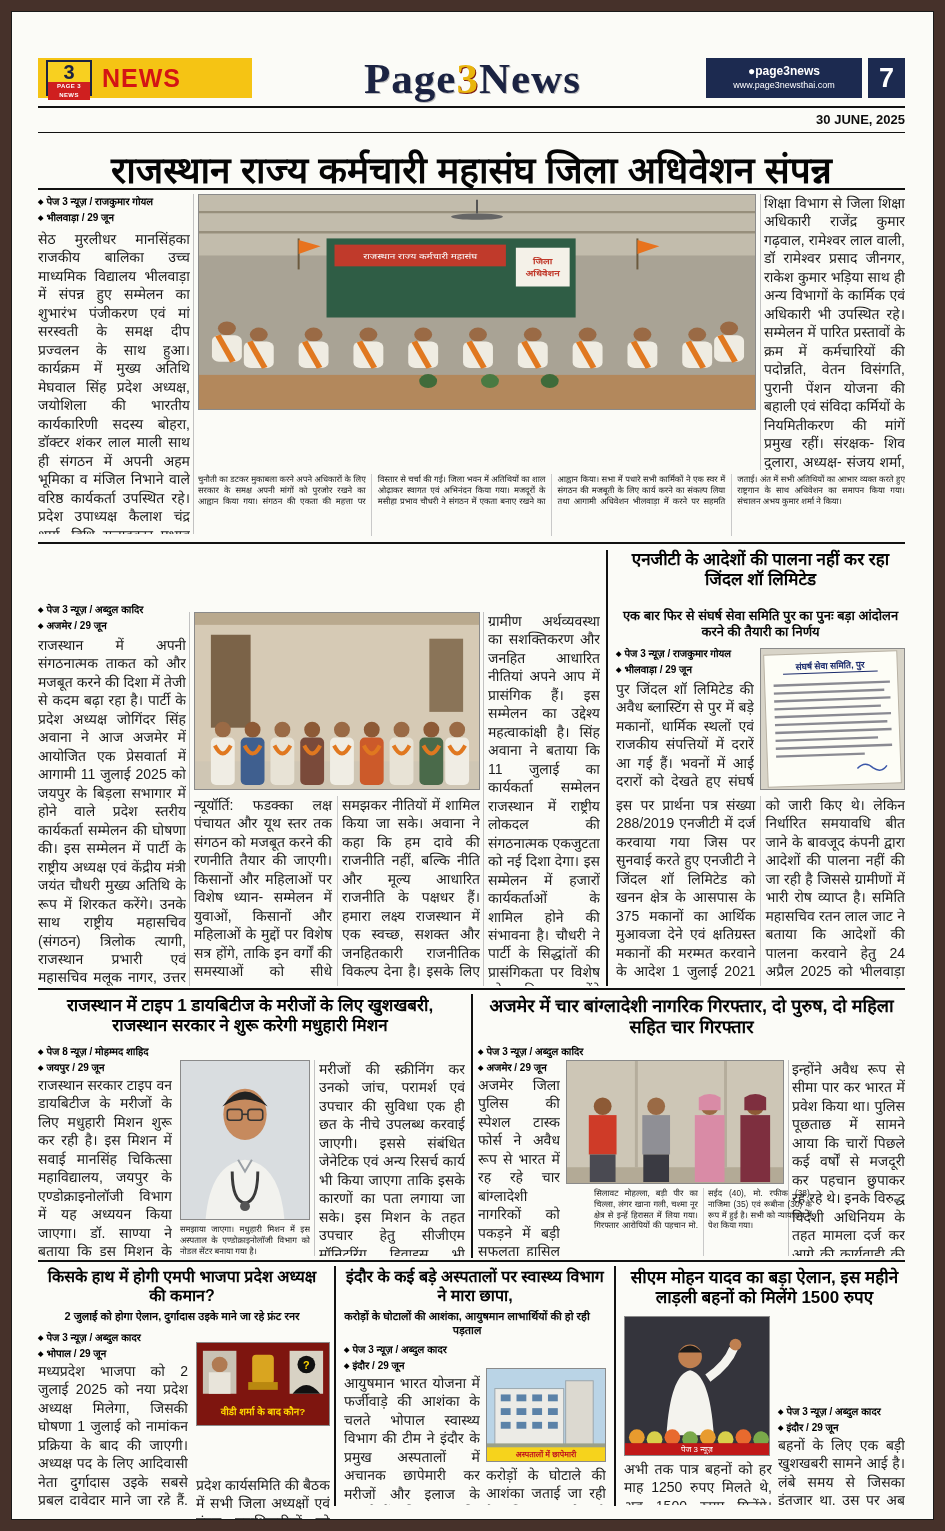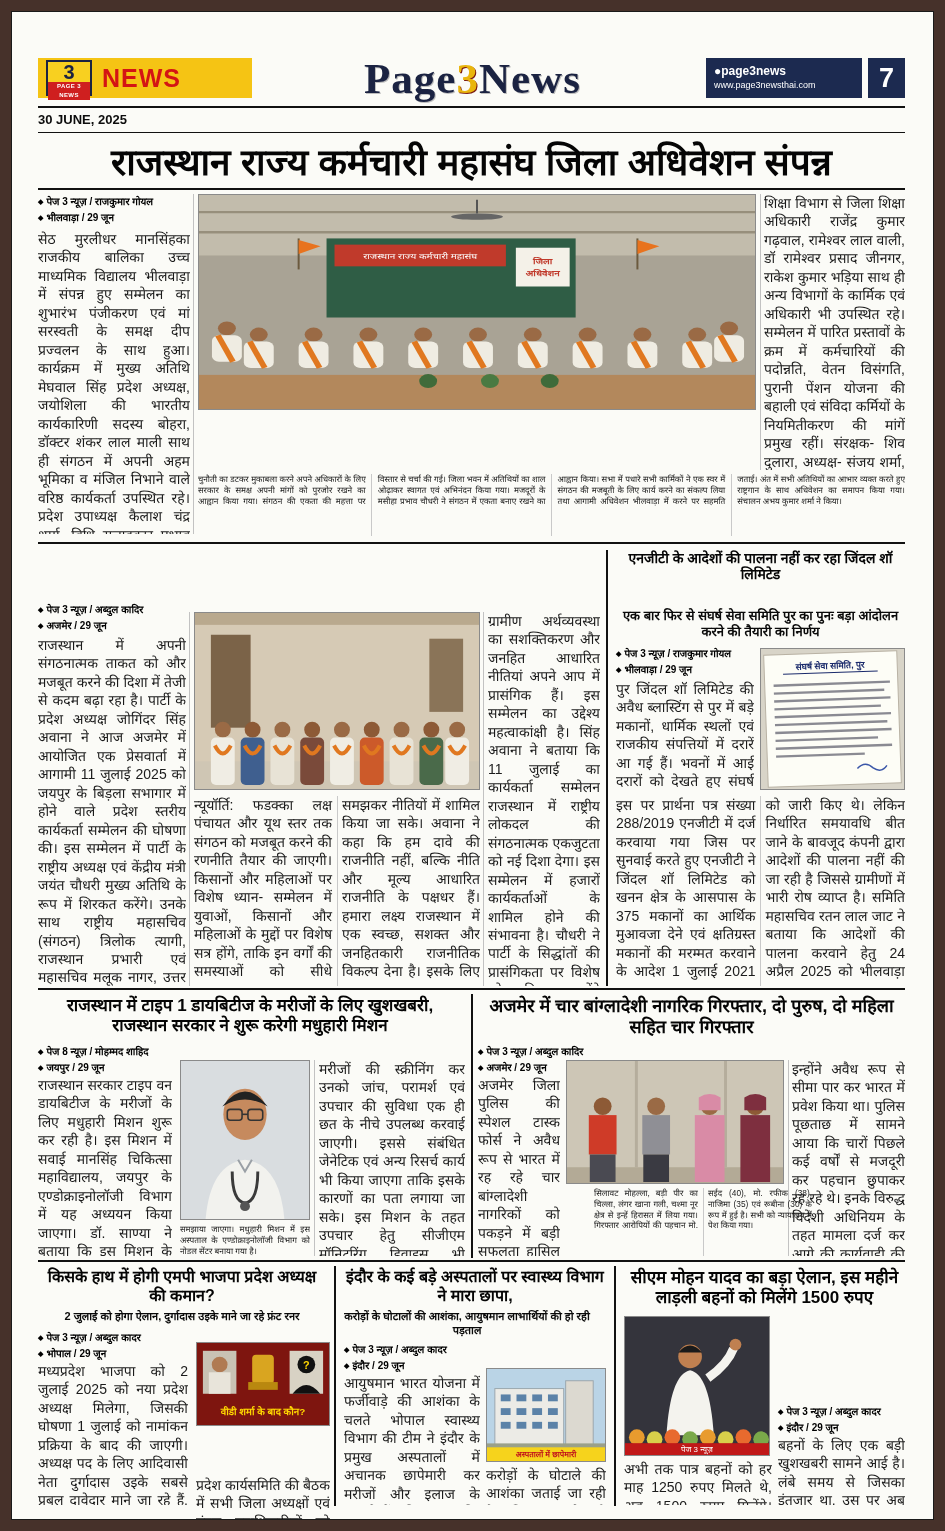--- a/index.html
+++ b/index.html
@@ -20,25 +20,25 @@
   .photo{position:absolute;border:1px solid #8a8a8a;background:#cfcfcf;overflow:hidden}
   .photo svg{width:100%;height:100%;display:block}
   
   .hdr-yellow{position:absolute;background:#f5c414;display:flex;align-items:center;gap:10px;padding:0 8px}
   .logo-box{width:46px;height:36px;background:#f8d020;border:2px solid #1b2342;text-align:center}
   .logo-digit{font-size:20px;font-weight:800;color:#1b2342;line-height:20px}
   .logo-cap{font-size:6px;font-weight:700;color:#fff;background:#cf1f1f;line-height:9px;letter-spacing:.4px}
   .world{font-size:25px;font-weight:800;color:#d41414;letter-spacing:1px}
   .masthead{position:absolute;text-align:center;font-family:"Liberation Serif",serif;font-weight:700;font-size:43px;color:#1b2342;letter-spacing:1px;text-shadow:1px 1px 0 #bdbdbd}
   .mh-digit{color:#e9b50c;text-shadow:1px 1px 0 #7a1a12}
-  .hdr-navy{position:absolute;background:#1c2a50;color:#fff;text-align:left;padding:5px 8px 0 8px}
+  .hdr-navy{position:absolute;background:#1c2a50;color:#fff;text-align:center;padding:5px 8px 0 8px}
   .hdr-navy .l1{font-size:12px;font-weight:700;line-height:16px}
   .hdr-navy .l2{font-size:9px;line-height:13px}
   .pageno{position:absolute;background:#1c2a50;color:#fff;font-size:27px;font-weight:800;text-align:center;line-height:40px}
-  .date-row{position:absolute;font-size:13px;font-weight:800;color:#0d0d0d;text-align:left}
+  .date-row{position:absolute;font-size:13px;font-weight:800;color:#0d0d0d;text-align:right}
 </style>
 </head>
 <body>
 
 <div class="page">
 
   <div class="hdr-yellow" style="left:26px;top:46px;width:214px;height:40px">
     <div class="logo-box">
       <div class="logo-digit">3</div>
       <div class="logo-cap">PAGE 3 NEWS</div>
@@ -53,21 +53,21 @@
   <div class="hdr-navy" style="left:694px;top:46px;width:156px;height:40px">
     <div class="l1"><span>●</span><span>page3news</span></div>
     <div class="l2">www.page3newsthai.com</div>
   </div>
   <div class="pageno" style="left:856px;top:46px;width:37px;height:40px">7</div>
 
   <div class="hline" style="left:26px;top:94px;width:867px;height:2px"></div>
   <div class="date-row" style="left:26px;top:100px;width:867px">30 JUNE, 2025</div>
   <div class="hline" style="left:26px;top:120px;width:867px;height:1px"></div>
 
-  <div class="headline" style="left:26px;top:130px;width:867px;font-size:37px">राजस्थान राज्य कर्मचारी महासंघ जिला अधिवेशन संपन्न</div>
+  <div class="headline" style="left:26px;top:138px;width:867px;font-size:37px">राजस्थान राज्य कर्मचारी महासंघ जिला अधिवेशन संपन्न</div>
   <div class="hline" style="left:26px;top:176px;width:867px;height:1.5px"></div>
 
   <div class="byline" style="left:26px;top:182px;width:152px">
     <div><span class="b">◆</span><span>पेज 3 न्यूज़ / राजकुमार गोयल</span></div>
     <div><span class="b">◆</span><span>भीलवाड़ा / 29 जून</span></div>
   </div>
   <div class="body-txt" style="left:26px;top:218px;width:152px;height:304px">सेठ मुरलीधर मानसिंहका राजकीय बालिका उच्च माध्यमिक विद्यालय भीलवाड़ा में संपन्न हुए सम्मेलन का शुभारंभ पंजीकरण एवं मां सरस्वती के समक्ष दीप प्रज्वलन के साथ हुआ। कार्यक्रम में मुख्य अतिथि मेघवाल सिंह प्रदेश अध्यक्ष, जयोशिला की भारतीय कार्यकारिणी सदस्य बोहरा, डॉक्टर शंकर लाल माली साथ ही संगठन में अपनी अहम भूमिका व मंजिल निभाने वाले वरिष्ठ कार्यकर्ता उपस्थित रहे। प्रदेश उपाध्यक्ष कैलाश चंद्र शर्मा, विधि सलाहकार प्रभाव चौधरी, दिनेश चंद्र सुथार प्रदेश उपाध्यक्ष, जिलाध्यक्ष रूप सिंह, पेंशन एवं सेवा संबंधी समस्याओं पर विस्तार से चर्चा करते हुए कर्मचारियों के हितों की रक्षा हेतु संगठन के साथ पूर्ण समर्पण से जुड़ने का आह्वान किया। सभी ने एक स्वर में संगठन की मजबूती का संकल्प लिया।</div>
   <div class="vthin" style="left:181px;top:182px;height:340px"></div>
 
   <div class="photo" style="left:186px;top:182px;width:558px;height:216px">
@@ -190,21 +190,21 @@
       </g>
     </svg>
   </div>
 
   <div class="vthin" style="left:471px;top:600px;height:374px"></div>
   <div class="body-txt" style="left:476px;top:600px;width:112px;height:374px">ग्रामीण अर्थव्यवस्था का सशक्तिकरण और जनहित आधारित नीतियां अपने आप में प्रासंगिक हैं। इस सम्मेलन का उद्देश्य महत्वाकांक्षी है। सिंह अवाना ने बताया कि 11 जुलाई का कार्यकर्ता सम्मेलन राजस्थान में राष्ट्रीय लोकदल की संगठनात्मक एकजुटता को नई दिशा देगा। इस सम्मेलन में हजारों कार्यकर्ताओं के शामिल होने की संभावना है। चौधरी ने पार्टी के सिद्धांतों की प्रासंगिकता पर विशेष जोर दिया। उन्होंने कहा कि पार्टी किसानों, नौजवानों और ग्रामीण क्षेत्रों की समस्याओं को लेकर निरंतर संघर्ष करती रही है और आगे भी करती रहेगी। पार्टी की वैचारिक नींव को मजबूत करना ही लक्ष्य है।</div>
   <div class="body-txt cols2" style="left:182px;top:784px;width:286px;height:190px">न्यूयॉर्ति: फडक्का लक्ष पंचायत और यूथ स्तर तक संगठन को मजबूत करने की रणनीति तैयार की जाएगी। किसानों और महिलाओं पर विशेष ध्यान- सम्मेलन में युवाओं, किसानों और महिलाओं के मुद्दों पर विशेष सत्र होंगे, ताकि इन वर्गों की समस्याओं को सीधे समझकर नीतियों में शामिल किया जा सके। अवाना ने कहा कि हम दावे की राजनीति नहीं, बल्कि नीति और मूल्य आधारित राजनीति के पक्षधर हैं। हमारा लक्ष्य राजस्थान में एक स्वच्छ, सशक्त और जनहितकारी राजनीतिक विकल्प देना है। इसके लिए अवाना स्वयं प्रदेश के विभिन्न जिलों और संभागों का दौरा कर रहे हैं और कार्यकर्ताओं से सीधा संवाद कर रहे हैं। अजमेर में भी उन्होंने स्थानीय कार्यकर्ताओं के साथ बैठक कर सम्मेलन को ऐतिहासिक बनाने का आह्वान किया। पार्टी आगामी निकाय और पंचायत चुनावों में पूरे दमखम के साथ उतरेगी।</div>
 
   <div class="vline" style="left:594px;top:538px;height:436px"></div>
 
-  <div class="headline" style="left:604px;top:538px;width:289px;font-size:14px">एनजीटी के आदेशों की पालना नहीं कर रहा जिंदल शॉ लिमिटेड</div>
+  <div class="headline" style="left:604px;top:538px;width:289px;font-size:17px">एनजीटी के आदेशों की पालना नहीं कर रहा जिंदल शॉ लिमिटेड</div>
   <div class="subhead" style="left:604px;top:596px;width:289px;font-size:13px">एक बार फिर से संघर्ष सेवा समिति पुर का पुनः बड़ा आंदोलन करने की तैयारी का निर्णय</div>
   <div class="byline" style="left:604px;top:634px;width:140px">
     <div><span class="b">◆</span><span>पेज 3 न्यूज़ / राजकुमार गोयल</span></div>
     <div><span class="b">◆</span><span>भीलवाड़ा / 29 जून</span></div>
   </div>
   <div class="body-txt" style="left:604px;top:668px;width:138px;height:108px">पुर जिंदल शॉ लिमिटेड की अवैध ब्लास्टिंग से पुर में बड़े मकानों, धार्मिक स्थलों एवं राजकीय संपत्तियों में दरारें आ गई हैं। भवनों में आई दरारों को देखते हुए संघर्ष सेवा समिति पुर के नेतृत्व में ग्रामीणों ने एनजीटी के समक्ष याचिका दायर की थी।</div>
 
   <div class="photo" style="left:748px;top:636px;width:145px;height:142px;background:#e8e5dc">
     <svg viewBox="0 0 145 142" preserveAspectRatio="none">
       <rect width="145" height="142" fill="#d8d4c8"></rect>

